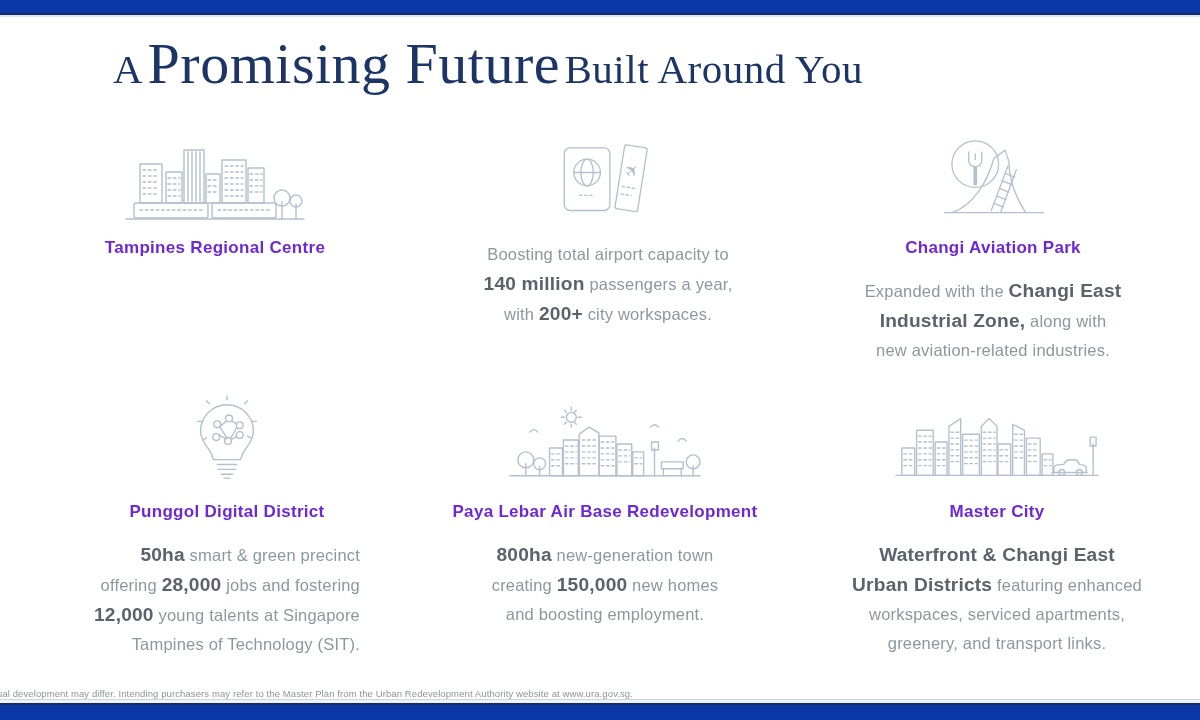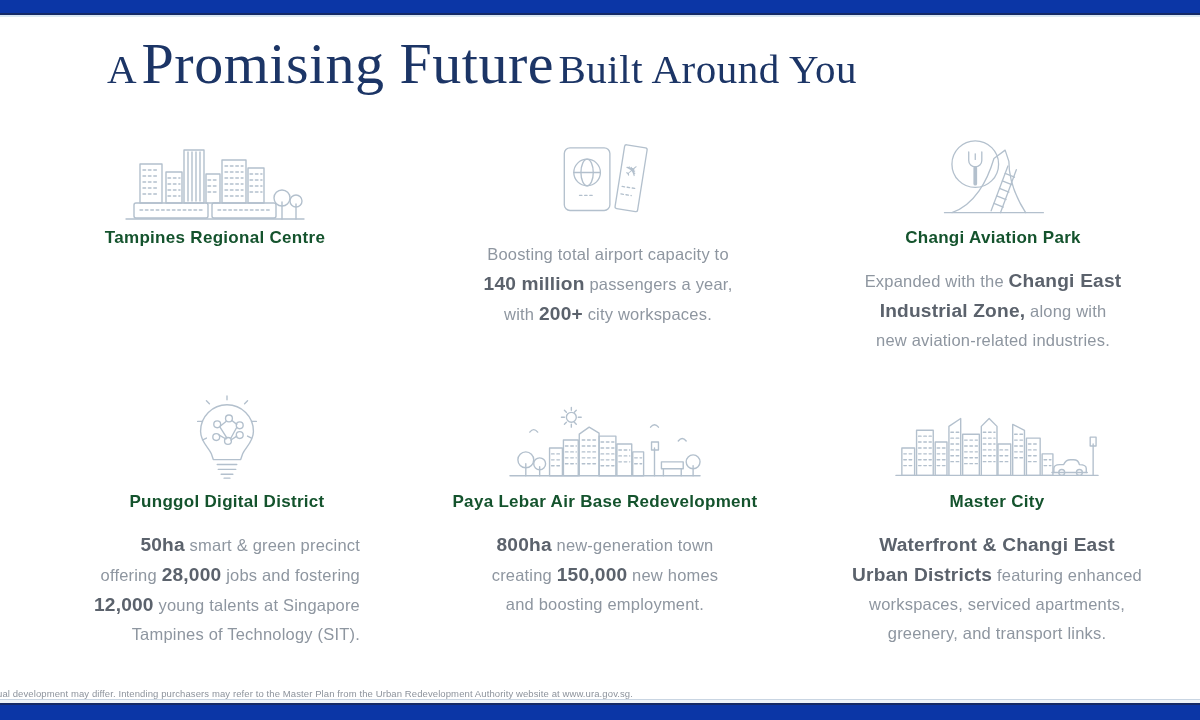--- a/index.html
+++ b/index.html
@@ -11,35 +11,35 @@
     position:absolute; top:0; left:0; right:0; height:13px;
     background:#0b36a6; border-bottom:2px solid #152a66;
     box-shadow:0 2px 0 0 #d9e8f4;
   }
   .bottombar {
     position:absolute; bottom:0; left:0; right:0; height:15px;
     background:#0b36a6; border-top:2px solid #152a66;
     box-shadow:0 -3px 0 0 #eef3f8, 0 -4px 0 0 #c9d5e2;
   }
   .title {
-    position:absolute; top:30px; left:0; width:964px; text-align:center;
+    position:absolute; top:30px; left:6px; width:964px; text-align:center;
     color:#1c3566; font-family:"Liberation Serif", serif; letter-spacing:0.5px;
     white-space:nowrap;
   }
   .t-big   { font-size:58px; }
   .t-small { font-size:41px; }
   .card {
     position:absolute; width:440px; transform:translateX(-50%);
     display:flex; flex-direction:column; align-items:center; text-align:center;
   }
   .icon-box { height:84px; display:flex; align-items:flex-end; justify-content:center; }
   .row2 .icon-box { height:94px; }
   .card h3 {
-    margin:6px 0 0; font-size:17px; font-weight:bold;
-    color:#14532d; letter-spacing:0.3px;
+    margin:16px 0 0; font-size:17px; font-weight:bold;
+    color:#6d28d9; letter-spacing:0.3px;
   }
   .card .body {
     margin-top:18px; font-size:16.5px; line-height:29px;
     color:#8e96a0; white-space:pre-line; letter-spacing:0.2px;
   }
   .card .body .em { font-weight:bold; color:#5b626c; font-size:1.16em; }
   .disclaimer {
     position:absolute; left:-3px; top:688px; font-size:9.5px;
     color:#8d939c; letter-spacing:0.1px; white-space:nowrap;
   }

